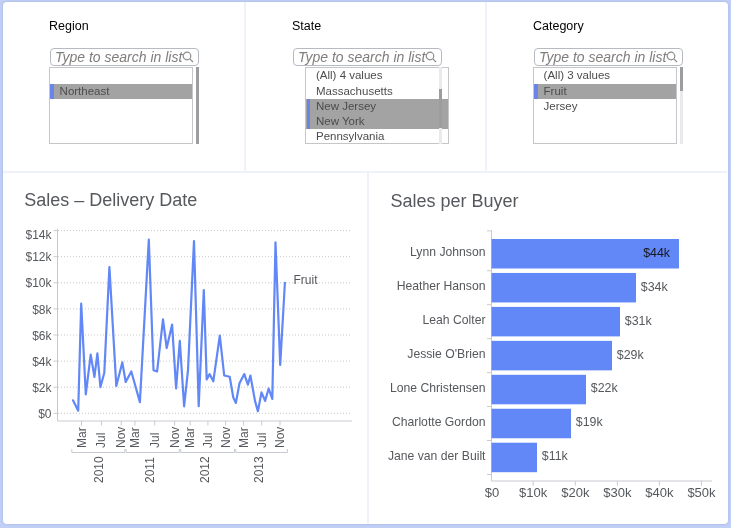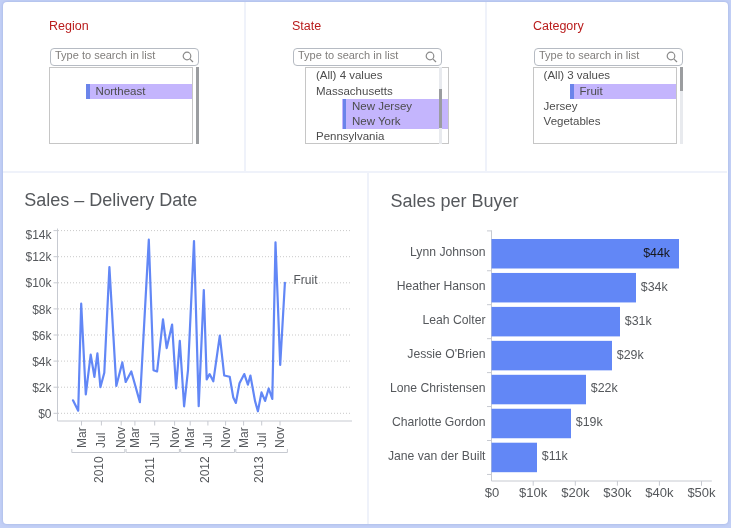--- a/index.html
+++ b/index.html
@@ -1,25 +1,25 @@
 <!DOCTYPE html>
 <html><head>
 <meta charset="utf-8">
 <style>
 html,body{margin:0;padding:0;}
 body{width:731px;height:528px;background:#c3d0f6;font-family:"Liberation Sans",sans-serif;position:relative;overflow:hidden;}
 .card{position:absolute;left:3px;top:2px;width:724.5px;height:522px;background:#fff;border-radius:4px;box-shadow:0 0 3px rgba(130,150,210,0.55);}
 .sep{position:absolute;background:#eff2fa;}
-.ptitle{position:absolute;font-size:12.5px;color:#b91c1c;line-height:14px;}
+.ptitle{position:absolute;font-size:12.5px;color:#000000;line-height:14px;}
 .sbox{position:absolute;width:147px;height:16px;border:1px solid #b6bbc3;border-radius:4px;background:#fff;}
-.sbox span{position:absolute;left:4.5px;top:0.5px;font-size:11px;color:#807e7c;}
+.sbox span{position:absolute;left:4.5px;top:0.5px;font-size:14px;color:#807e7c;font-style:italic;}
 .list{position:absolute;width:142px;height:74.5px;border:1px solid #c6c6c6;background:#fff;overflow:hidden;}
 .row{position:absolute;left:0;width:100%;height:15.2px;font-size:11.5px;color:#4c4c4c;line-height:15.2px;}
 .row .t{position:absolute;left:10px;top:0;}
-.rowsel{background:#c4b5fd;margin-left:36px;}
+.rowsel{background:#a3a3a3;}
 .rowsel .bar{position:absolute;left:0.5px;top:0;width:3.5px;height:100%;background:#6b84ea;}
 .sbar{position:absolute;width:3.5px;}
 </style>
 </head>
 <body>
 <div class="card"></div>
 <div class="sep" style="left:244px;top:2px;width:2px;height:169px;"></div>
 <div class="sep" style="left:485px;top:2px;width:2px;height:169px;"></div>
 <div class="sep" style="left:3px;top:170.5px;width:724px;height:2px;"></div>
 <div class="sep" style="left:367px;top:172.5px;width:2px;height:351px;"></div>
@@ -81,23 +81,20 @@
 <div class="list" style="left:532.6px;top:67.4px;">
   <div class="row" style="top:0;">
       <span class="t">(All) 3 values</span>
     </div>
   <div class="row rowsel" style="top:15.2px;">
       <span class="bar"></span>
       <span class="t">Fruit</span>
     </div>
   <div class="row" style="top:30.4px;">
       <span class="t">Jersey</span>
-    </div>
-  <div class="row" style="top:45.6px;">
-      <span class="t">Vegetables</span>
     </div>
 </div>
 <div class="sbar" style="left:679.8px;top:67.4px;height:76.5px;background:#e8eaee;"></div>
 <div class="sbar" style="left:679.8px;top:67.4px;height:24px;background:#9b9da0;"></div>
 
 <svg id="linechart" style="position:absolute;left:3px;top:172px;" width="364" height="352" viewBox="3 172 364 352">
     <text x="24.3" y="205.5" font-size="18px" fill="#55585c">Sales – Delivery Date</text>
     <line x1="58" y1="413.3" x2="352" y2="413.3" stroke="#c9c9c9" stroke-width="1" stroke-dasharray="1,2"></line>
     <line x1="53.5" y1="413.3" x2="57.5" y2="413.3" stroke="#c7cad1" stroke-width="1"></line>
     <text x="51.5" y="417.90000000000003" font-size="12px" fill="#55585c" text-anchor="end">$0</text>

